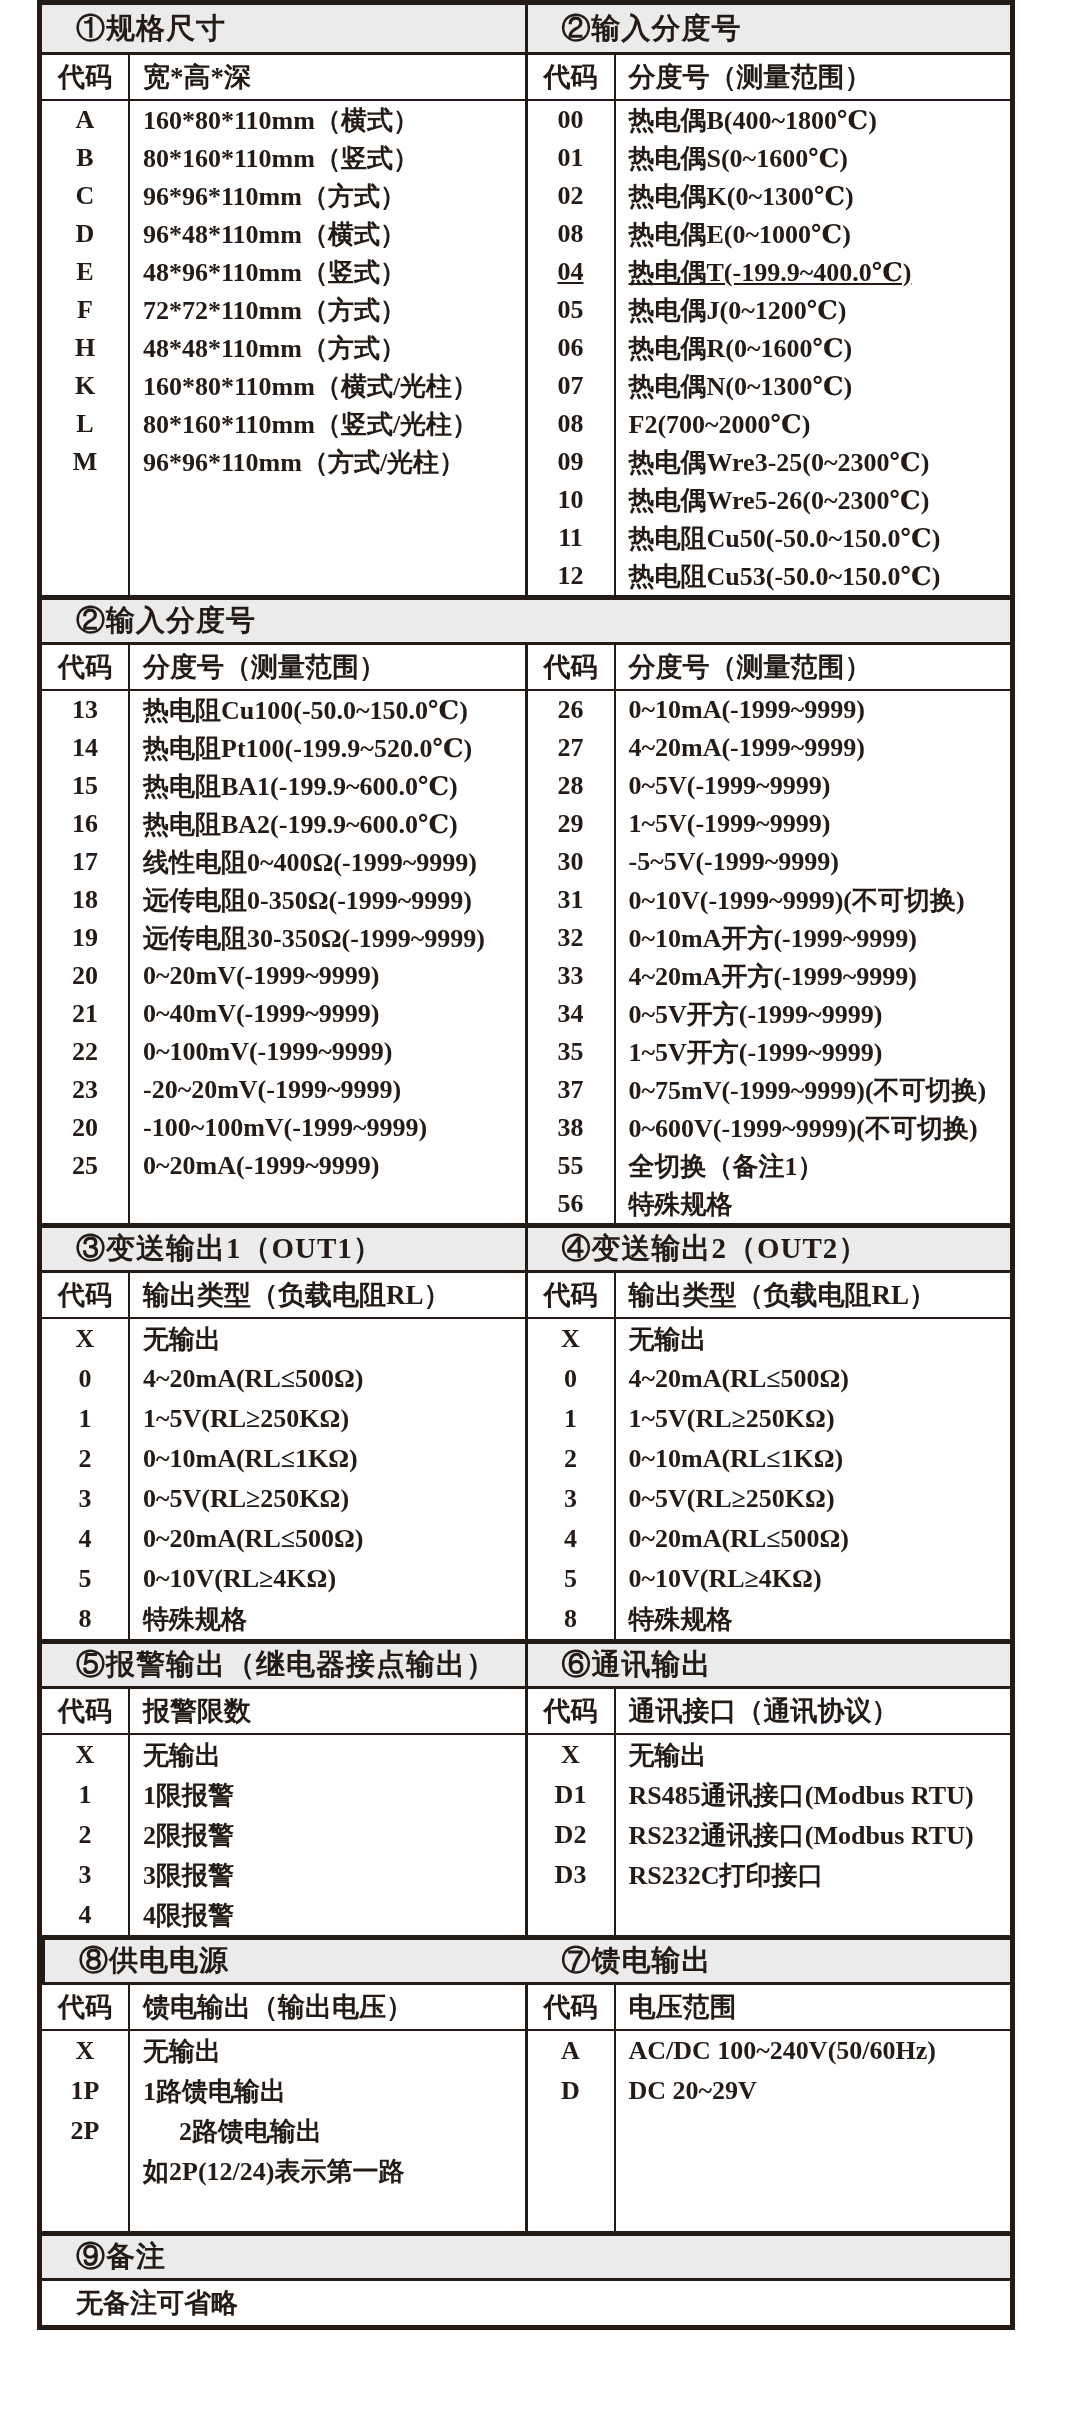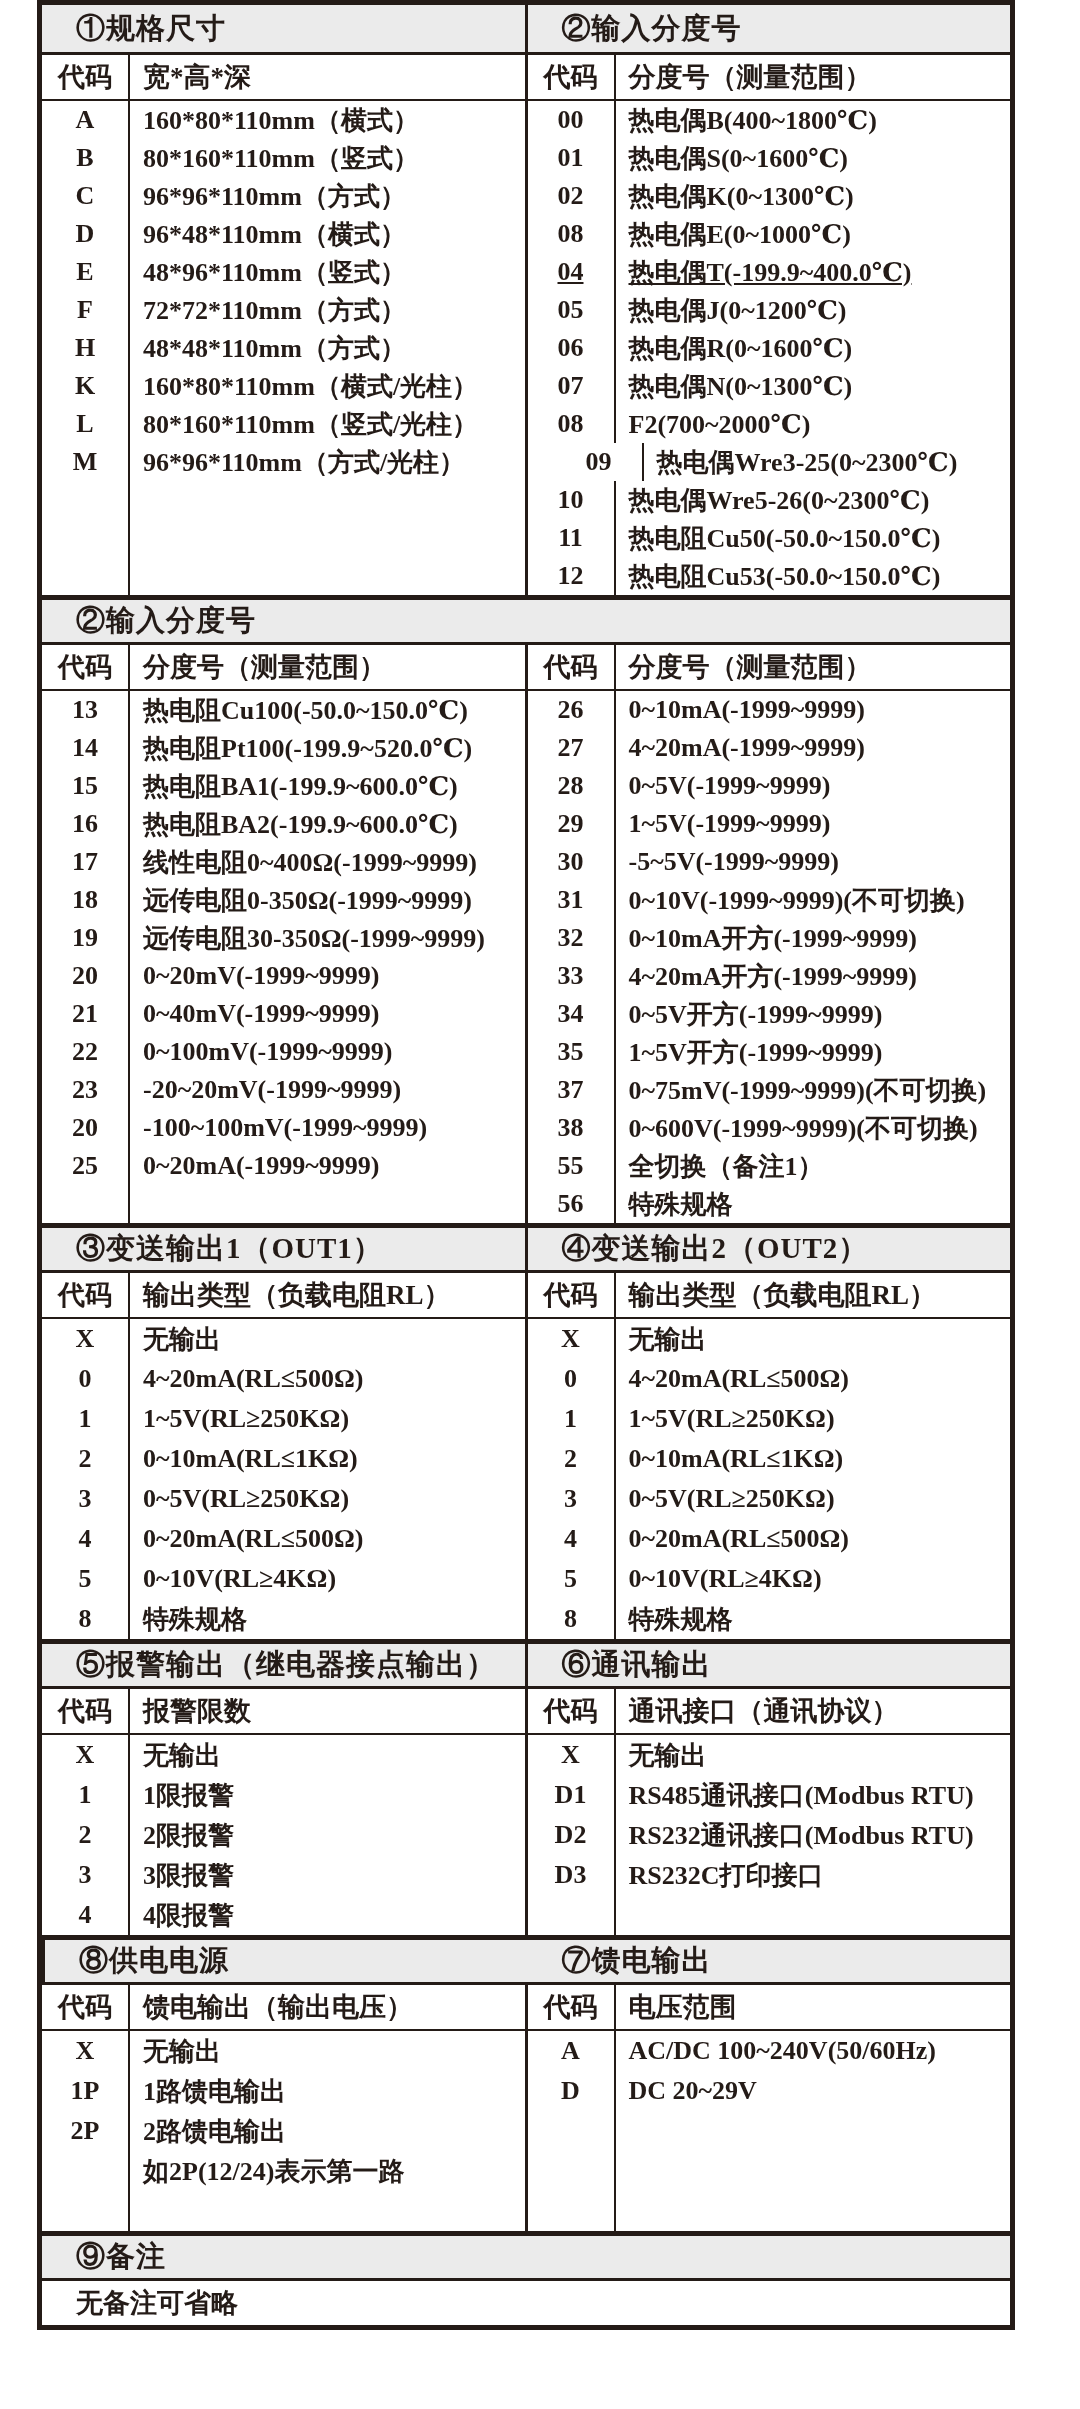--- a/index.html
+++ b/index.html
@@ -171,21 +171,21 @@
           <div class="desc-cell">热电偶R(0~1600℃)</div>
         </div>
         <div class="row" style="height: 38px;">
           <div class="code-cell">07</div>
           <div class="desc-cell">热电偶N(0~1300℃)</div>
         </div>
         <div class="row" style="height: 38px;">
           <div class="code-cell">08</div>
           <div class="desc-cell">F2(700~2000℃)</div>
         </div>
-        <div class="row" style="height: 38px; padding-left: 28px;">
+        <div class="row" style="height: 38px;">
           <div class="code-cell">09</div>
           <div class="desc-cell">热电偶Wre3-25(0~2300℃)</div>
         </div>
         <div class="row" style="height: 38px;">
           <div class="code-cell">10</div>
           <div class="desc-cell">热电偶Wre5-26(0~2300℃)</div>
         </div>
         <div class="row" style="height: 38px;">
           <div class="code-cell">11</div>
           <div class="desc-cell">热电阻Cu50(-50.0~150.0℃)</div>
@@ -488,21 +488,21 @@
     <div class="band-rows">
       <div class="half left">
         <div class="row" style="height: 40px;">
           <div class="code-cell">X</div>
           <div class="desc-cell">无输出</div>
         </div>
         <div class="row" style="height: 40px;">
           <div class="code-cell">1P</div>
           <div class="desc-cell">1路馈电输出</div>
         </div>
-        <div class="row" style="height: 40px;">
+        <div class="row" style="height: 40px; gap: 36px;">
           <div class="code-cell">2P</div>
           <div class="desc-cell">2路馈电输出</div>
         </div>
         <div class="row" style="height: 40px;">
           <div class="code-cell"></div>
           <div class="desc-cell">如2P(12/24)表示第一路</div>
         </div>
         <div class="row" style="height: 40px;">
           <div class="code-cell"></div>
         </div>

